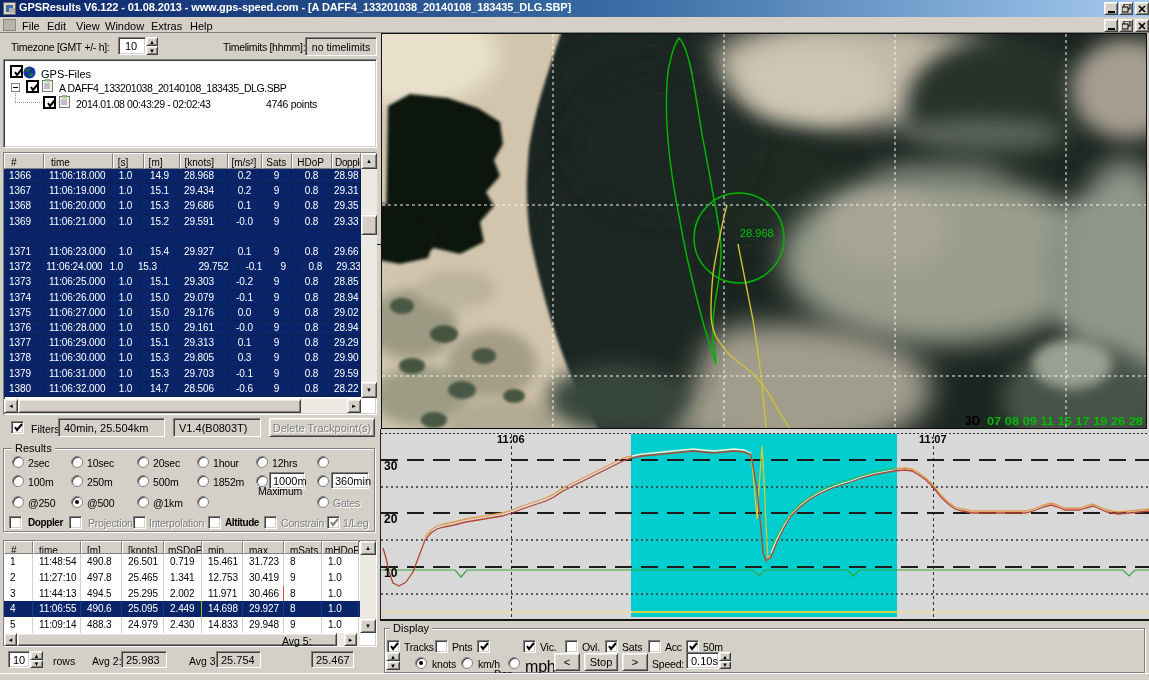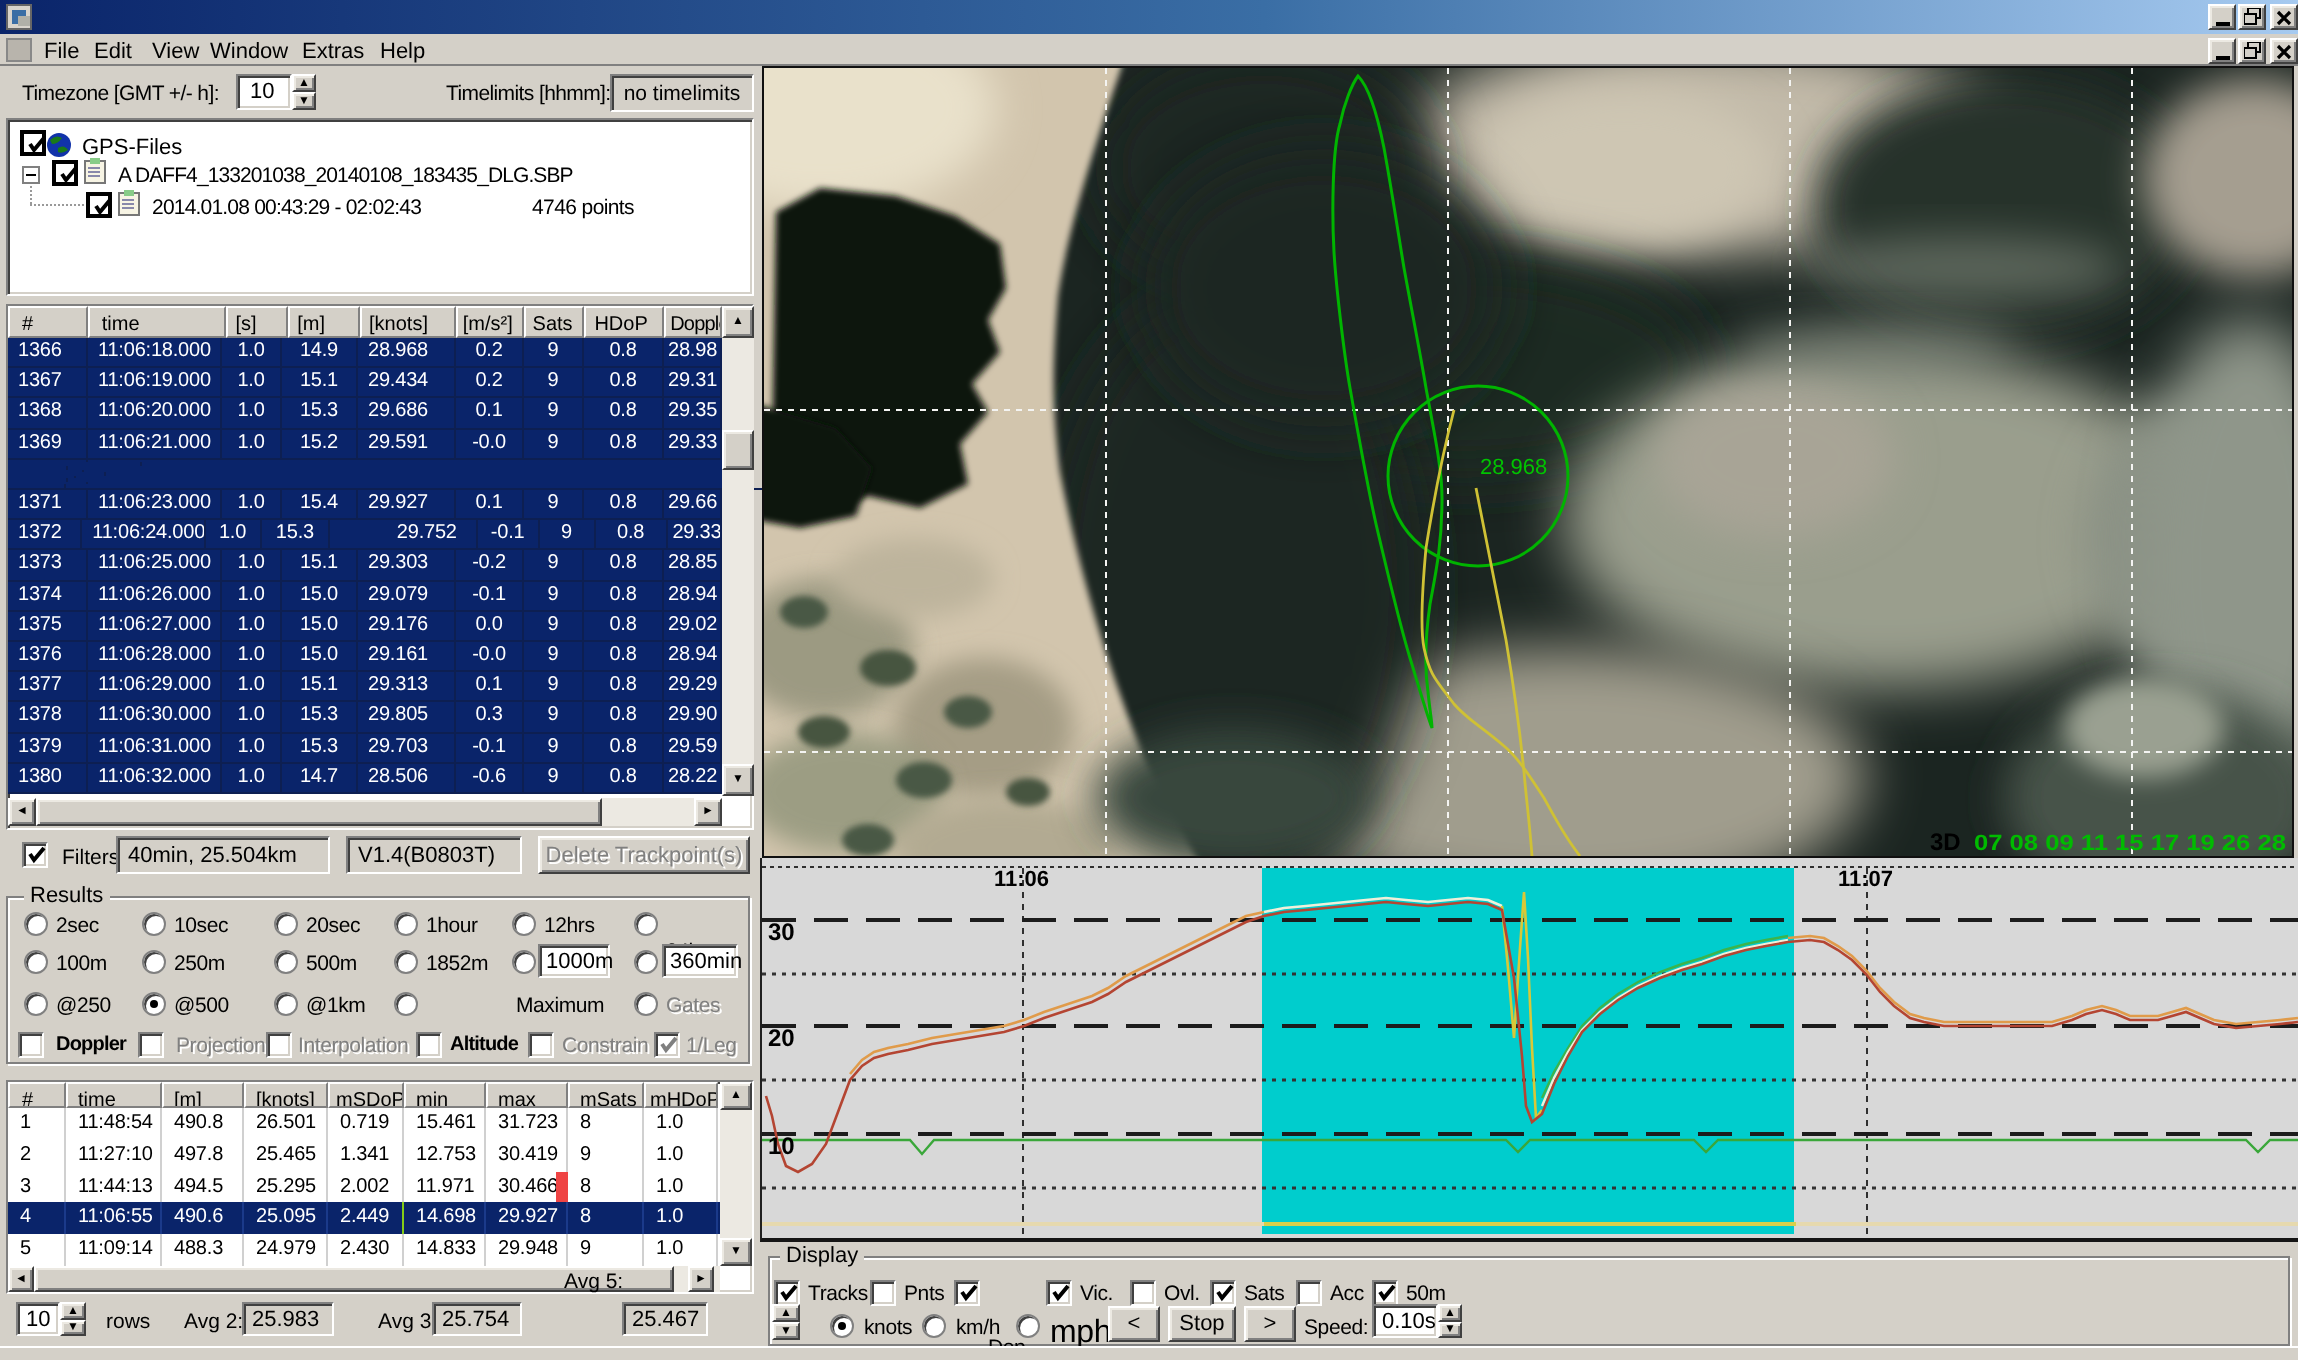--- a/index.html
+++ b/index.html
@@ -21,20 +21,21 @@
 .sbtn { background:#d4d0c8; border-top:1px solid #fff; border-left:1px solid #fff; border-right:1px solid #404040; border-bottom:1px solid #404040; box-shadow:inset 1px 1px 0 #ece9e2, inset -1px -1px 0 #808080; display:flex; align-items:center; justify-content:center; font-size:6px; color:#000; }
 .hdrcell { background:#d4d0c8; border-top:1px solid #fff; border-left:1px solid #fff; border-right:1px solid #808080; border-bottom:1px solid #808080; padding:3px 0 0 6px; overflow:hidden; white-space:nowrap; font-size:10px; }
 </style></head>
 <body>
 
 <div class="abs" style="left:0;top:0;width:1149px;height:17px;background:linear-gradient(to right,#0a246a,#3a6ea5 55%,#a6caf0);">
   <div class="abs" style="left:3px;top:2px;width:13px;height:13px;background:#d8d4cc;border:1px solid #666;">
       <div style="position:absolute;left:2px;top:2px;width:7px;height:7px;background:#3a6ea5;"></div>
       <div style="position:absolute;left:5px;top:5px;width:6px;height:5px;background:#b0b0a8;"></div>
     </div>
+  <div class="abs" style="left:19px;top:1px;color:#fff;font-weight:bold;font-size:11px;letter-spacing:-0.1px;white-space:nowrap;">GPSResults V6.122 - 01.08.2013 - www.gps-speed.com - [A DAFF4_133201038_20140108_183435_DLG.SBP]</div>
   <div class="abs sbtn" style="left:1104px;top:2px;width:14px;height:13px;">
       <div style="width:7px;height:2px;background:#000;margin-top:6px;"></div>
     </div>
   <div class="abs sbtn" style="left:1119px;top:2px;width:14px;height:13px;">
       <svg width="9" height="9">
         <rect x="2" y="0" width="6" height="5" fill="none" stroke="#000"></rect>
         <rect x="0" y="3" width="6" height="5" fill="#d4d0c8" stroke="#000"></rect>
       </svg>
     </div>
   <div class="abs sbtn" style="left:1135px;top:2px;width:14px;height:13px;">
@@ -361,21 +362,21 @@
     <div class="abs sunken white" style="left:331px;top:472px;width:38px;height:17px;padding:2px 0 0 3px;">360min</div>
     <div class="abs radio" style="left:12px;top:496px;"></div>
     <div class="abs" style="left:28px;top:497px;font-size:10.5px;letter-spacing:-0.2px;">@250</div>
     <div class="abs radio" style="left:71px;top:496px;">
       <div class="rdot"></div>
     </div>
     <div class="abs" style="left:87px;top:497px;font-size:10.5px;letter-spacing:-0.2px;">@500</div>
     <div class="abs radio" style="left:137px;top:496px;"></div>
     <div class="abs" style="left:153px;top:497px;font-size:10.5px;letter-spacing:-0.2px;">@1km</div>
     <div class="abs radio" style="left:197px;top:496px;"></div>
-    <div class="abs" style="left:213px;top:497px;font-size:10.5px;letter-spacing:-0.2px;padding-left:45px;">Maximum</div>
+    <div class="abs" style="left:213px;top:485px;font-size:10.5px;letter-spacing:-0.2px;padding-left:45px;">Maximum</div>
     <div class="abs radio" style="left:317px;top:496px;"></div>
     <div class="abs graysh" style="left:333px;top:497px;font-size:10.5px;letter-spacing:-0.2px;">Gates</div>
     <div class="abs" style="left:28px;top:517px;font-weight:bold;font-size:10px;letter-spacing:-0.4px;">Doppler</div>
     <div class="abs wcb" style="left:9px;top:516px;"></div>
     <div class="abs wcb" style="left:69px;top:516px;"></div>
     <div class="abs graysh" style="left:88px;top:517px;font-size:10.5px;letter-spacing:-0.2px;">Projection</div>
     <div class="abs wcb" style="left:133px;top:516px;"></div>
     <div class="abs graysh" style="left:149px;top:517px;font-size:10.5px;letter-spacing:-0.2px;">Interpolation</div>
     <div class="abs wcb" style="left:208px;top:516px;"></div>
     <div class="abs" style="left:225px;top:517px;font-weight:bold;font-size:10px;letter-spacing:-0.4px;">Altitude</div>
@@ -424,21 +425,21 @@
       <div style="width:38px;border-right:1px solid #d0d0d0;padding:2px 0 0 6px;overflow:hidden;">9</div>
       <div style="width:37px;border-right:1px solid #d0d0d0;padding:2px 0 0 6px;overflow:hidden;">1.0</div>
     </div>
     <div style="position:absolute;left:0;top:31.6px;width:356px;height:15.8px;display:flex;letter-spacing:-0.1px;font-size:10px;">
       <div style="width:29px;border-right:1px solid #d0d0d0;padding:2px 0 0 6px;overflow:hidden;">3</div>
       <div style="width:48px;border-right:1px solid #d0d0d0;padding:2px 0 0 6px;overflow:hidden;">11:44:13</div>
       <div style="width:41px;border-right:1px solid #d0d0d0;padding:2px 0 0 6px;overflow:hidden;">494.5</div>
       <div style="width:42px;border-right:1px solid #d0d0d0;padding:2px 0 0 6px;overflow:hidden;">25.295</div>
       <div style="width:38px;border-right:1px solid #d0d0d0;padding:2px 0 0 6px;overflow:hidden;">2.002</div>
       <div style="width:41px;border-right:1px solid #d0d0d0;padding:2px 0 0 6px;overflow:hidden;">11.971</div>
-      <div style="width:41px;border-right:6px solid #ef4444;padding:2px 0 0 6px;overflow:hidden;">30.466</div>
+      <div style="width:41px;border-right:1px solid #ef4444;padding:2px 0 0 6px;overflow:hidden;">30.466</div>
       <div style="width:38px;border-right:1px solid #d0d0d0;padding:2px 0 0 6px;overflow:hidden;">8</div>
       <div style="width:37px;border-right:1px solid #d0d0d0;padding:2px 0 0 6px;overflow:hidden;">1.0</div>
     </div>
     <div style="position:absolute;left:0;top:47.400000000000006px;width:356px;height:15.8px;display:flex;letter-spacing:-0.1px;font-size:10px;background:#0a246a;color:#fff;">
       <div style="width:29px;border-right:1px solid #1b3a8a;padding:2px 0 0 6px;overflow:hidden;">4</div>
       <div style="width:48px;border-right:1px solid #1b3a8a;padding:2px 0 0 6px;overflow:hidden;">11:06:55</div>
       <div style="width:41px;border-right:1px solid #1b3a8a;padding:2px 0 0 6px;overflow:hidden;">490.6</div>
       <div style="width:42px;border-right:1px solid #1b3a8a;padding:2px 0 0 6px;overflow:hidden;">25.095</div>
       <div style="width:38px;border-right:1px solid #84cc16;padding:2px 0 0 6px;overflow:hidden;">2.449</div>
       <div style="width:41px;border-right:1px solid #1b3a8a;padding:2px 0 0 6px;overflow:hidden;">14.698</div>

